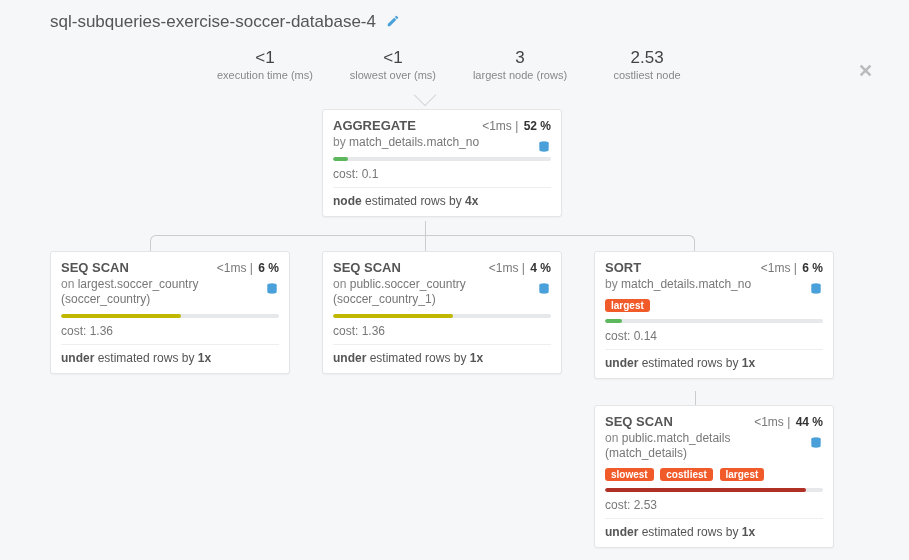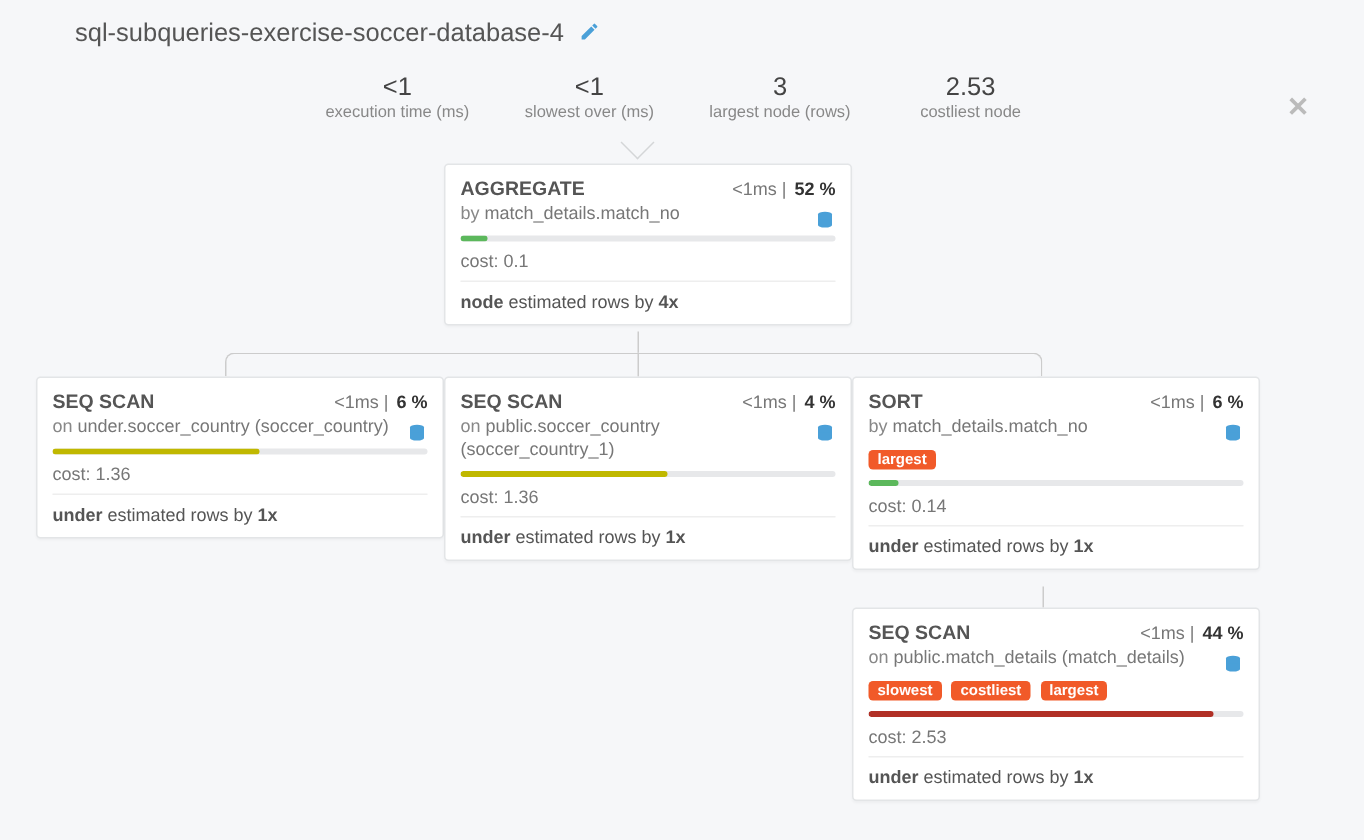--- a/index.html
+++ b/index.html
@@ -85,22 +85,23 @@
     position: absolute;
     width: 1px;
     background: #ccc;
   }
   .card {
     position: absolute;
     background: #fff;
     border: 1px solid #e3e5e7;
     border-radius: 3px;
     box-shadow: 0 1px 2px rgba(0,0,0,0.04);
-    width: 272px;
+    width: 240px;
     padding: 8px 10px 8px;
+    margin-left: 26px;
   }
   .card-head {
     display: flex;
     align-items: baseline;
     justify-content: space-between;
     margin-bottom: 2px;
   }
   .card-op {
     font-weight: 700;
     font-size: 13px;
@@ -247,21 +248,21 @@
 
   <div class="card" style="left:24px; top:156px;">
     <div class="card-head">
       <span class="card-op">SEQ SCAN</span>
       <span class="card-time">
         <span>&lt;1ms</span> | <span class="pct">6 %</span>
       </span>
     </div>
     <div class="card-sub">
       <span class="kp">on</span>
-      <span>under.soccer_country (soccer_country)</span>
+      <span>largest.soccer_country (soccer_country)</span>
     </div>
     <span class="db-icon">
       <svg viewBox="0 0 24 24" width="14" height="14" fill="#4aa0d8">
           <ellipse cx="12" cy="5" rx="8" ry="3"></ellipse>
           <path d="M4 5v6c0 1.66 3.58 3 8 3s8-1.34 8-3V5"></path>
           <path d="M4 11v6c0 1.66 3.58 3 8 3s8-1.34 8-3v-6"></path>
         </svg>
     </span>
     <div class="bar-track">
         <div class="bar-fill bar-olive" style="width: 55%;"></div>

